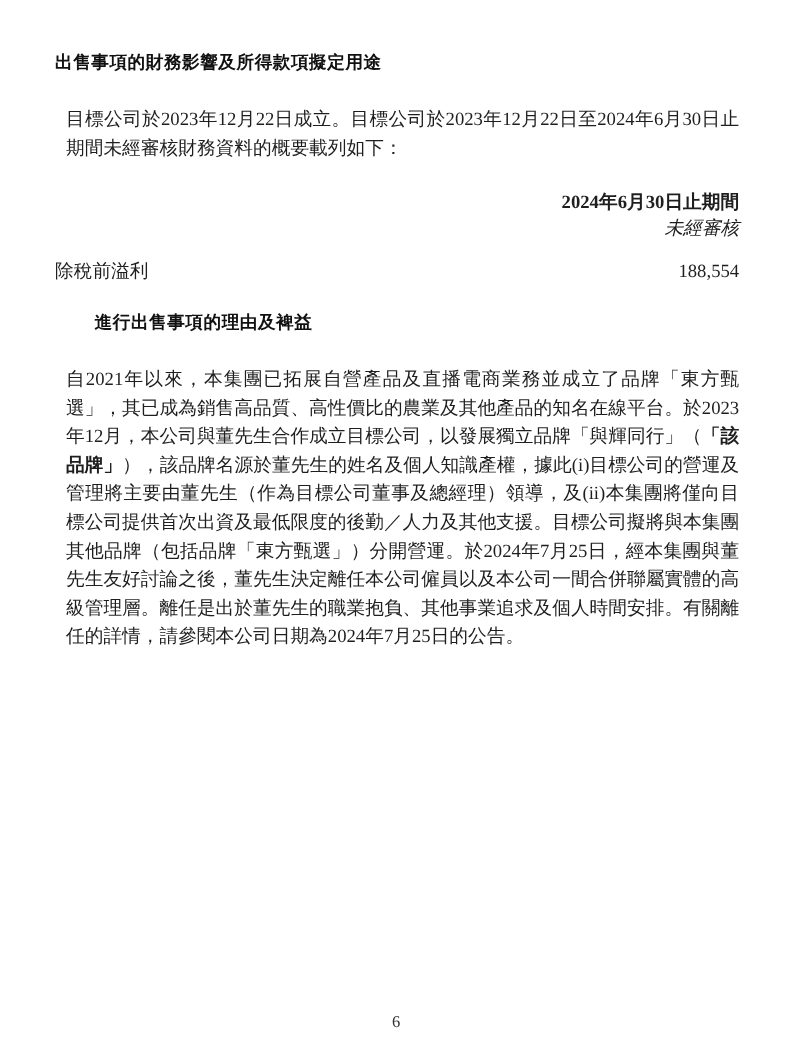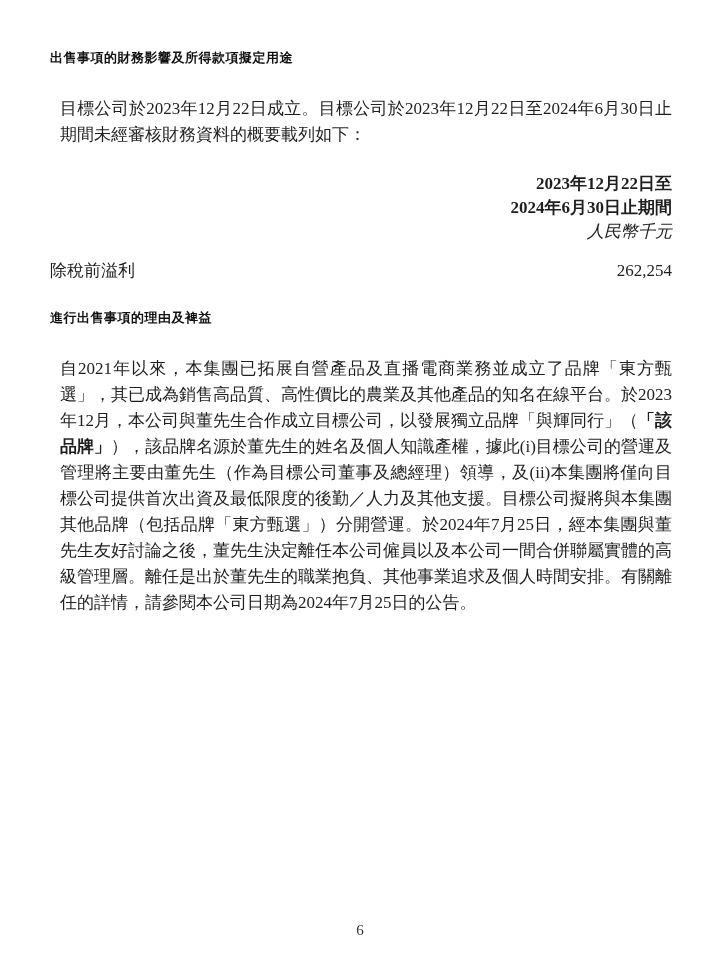--- a/index.html
+++ b/index.html
@@ -15,23 +15,23 @@
     background: #ffffff;
     color: #1e1e1e;
     font-family: "Liberation Serif", "DejaVu Serif", serif;
     font-size: 17px;
     line-height: 26px;
     box-sizing: border-box;
     padding: 46px 48px 0 50px;
     overflow: hidden;
   }
   .heading {
-    font-family: Liberation Sans, sans-serif;
+    font-family: Liberation Mono, monospace;
     font-weight: 700;
-    font-size: 13px;
+    font-size: 16px;
     line-height: 24px;
     color: #111111;
     margin: 0 0 26px 0;
     letter-spacing: 0.5px;
   }
   .para {
     margin: 0 0 24px 10px;
     text-align: justify;
     text-justify: inter-ideograph;
   }
@@ -49,21 +49,21 @@
   .fin-row {
     display: flex;
     justify-content: space-between;
     align-items: baseline;
     line-height: 26px;
   }
   .fin-rows {
     margin: 0 0 22px 0;
   }
   .gap-lg { margin-bottom: 30px; }
-  .section2-heading { margin-top: 4px; margin-bottom: 26px; }
+  .section2-heading { margin-top: 4px; margin-bottom: 26px; margin-left: 36px; }
   .bold-term { font-weight: 700; }
   .page-number {
     position: absolute;
     bottom: 16px;
     left: 0;
     width: 100%;
     text-align: center;
     font-size: 15px;
     color: #333333;
   }
@@ -71,29 +71,28 @@
 </head>
 <body>
 
 <div class="page">
 
   <h1 class="heading">出售事項的財務影響及所得款項擬定用途</h1>
 
   <p class="para">目標公司於2023年12月22日成立。目標公司於2023年12月22日至2024年6月30日止期間未經審核財務資料的概要載列如下：</p>
 
   <div class="tbl-head">
-    <div class="bold-line">2023年12月22日至</div>
     <div class="bold-line">2024年6月30日止期間</div>
-    <div class="italic-line">人民幣千元</div>
+    <div class="italic-line">未經審核</div>
   </div>
 
   <div class="fin-rows">
     <div class="fin-row">
       <span>除稅前溢利</span>
-      <span>262,254</span>
+      <span>188,554</span>
     </div>
   </div>
 
 
 
   <h1 class="heading section2-heading">進行出售事項的理由及裨益</h1>
 
   <p class="para"><span>自2021年以來，本集團已拓展自營產品及直播電商業務並成立了品牌「東方甄選」，其已成為銷售高品質、高性價比的農業及其他產品的知名在線平台。於2023年12月，本公司與董先生合作成立目標公司，以發展獨立品牌「與輝同行」（</span><span class="bold-term">「該品牌」</span><span>），該品牌名源於董先生的姓名及個人知識產權，據此(i)目標公司的營運及管理將主要由董先生（作為目標公司董事及總經理）領導，及(ii)本集團將僅向目標公司提供首次出資及最低限度的後勤／人力及其他支援。目標公司擬將與本集團其他品牌（包括品牌「東方甄選」）分開營運。於2024年7月25日，經本集團與董先生友好討論之後，董先生決定離任本公司僱員以及本公司一間合併聯屬實體的高級管理層。離任是出於董先生的職業抱負、其他事業追求及個人時間安排。有關離任的詳情，請參閱本公司日期為2024年7月25日的公告。</span></p>
 
   <div class="page-number">6</div>

